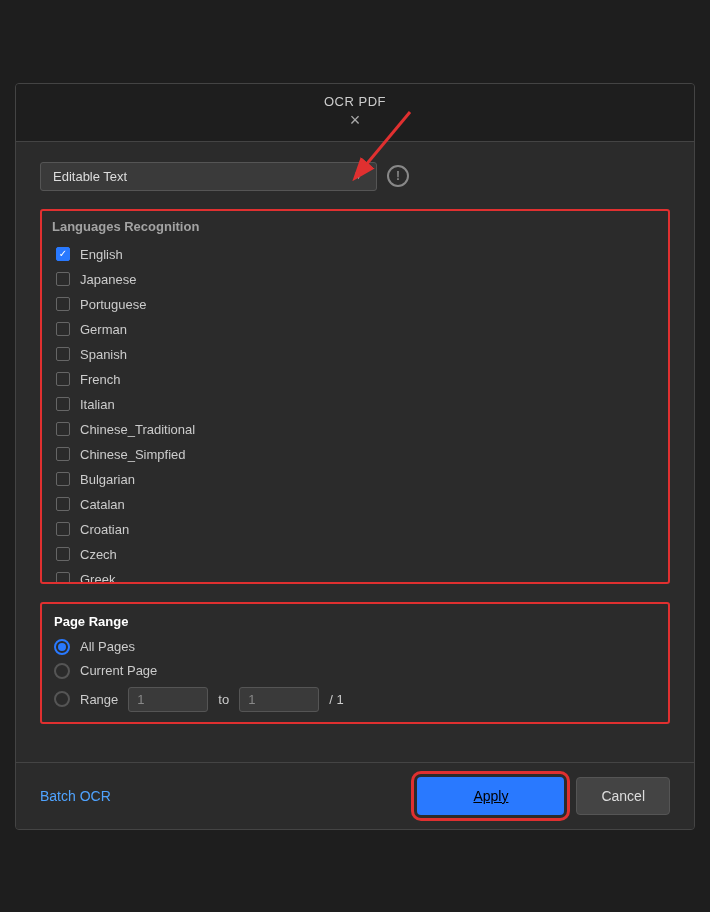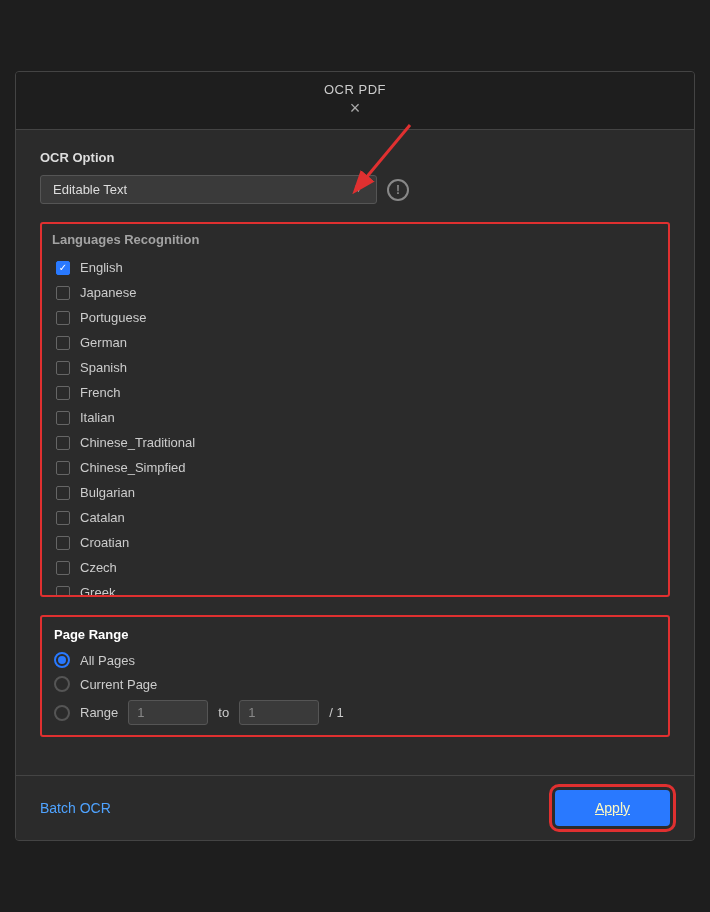--- a/index.html
+++ b/index.html
@@ -225,24 +225,24 @@
       border: none;
       cursor: pointer;
       padding: 0;
     }
     .footer-btns {
       display: flex;
       gap: 12px;
     }
     .apply-btn {
       background: #2979ff;
-      color: #fef9c3;
+      color: #000000;
       border: none;
       border-radius: 4px;
-      padding: 10px 40px;
+      padding: 10px 56px;
       font-size: 14px;
       cursor: pointer;
       outline: 3px solid #e03030;
       outline-offset: 3px;
       text-decoration: underline;
     }
     .cancel-btn {
       background: #444;
       color: #ddd;
       border: 1px solid #555;
@@ -257,21 +257,20 @@
 
 <div class="dialog">
 
   <div class="title-bar">
     <span class="title-bar-text">OCR PDF</span>
     <button class="close-btn">×</button>
   </div>
 
   <div class="content">
 
-    <div class="section-title">OCR Option</div>
     <div class="ocr-option-row" style="position:relative;">
       <div class="dropdown">
         <span>Editable Text</span>
         <span class="dropdown-arrow">▼</span>
       </div>
       <div class="info-icon">
         <span>!</span>
       </div>
 
       <svg style="position:absolute;left:290px;top:-55px;pointer-events:none;" width="130" height="80">
@@ -365,15 +364,16 @@
         <span>/ 1</span>
       </div>
     </div>
 
   </div>
 
   <div class="footer">
     <button class="batch-ocr-btn">Batch OCR</button>
     <div class="footer-btns">
       <button class="apply-btn">Apply</button>
+      <button class="cancel-btn">Cancel</button>
     </div>
   </div>
 </div>
 
 </body></html>

